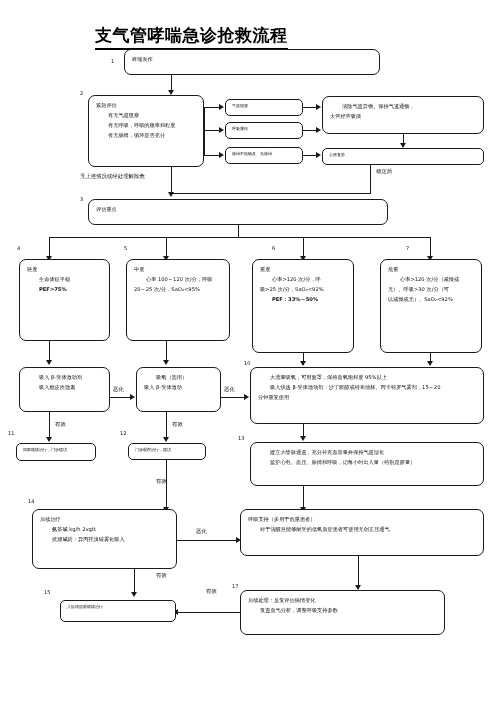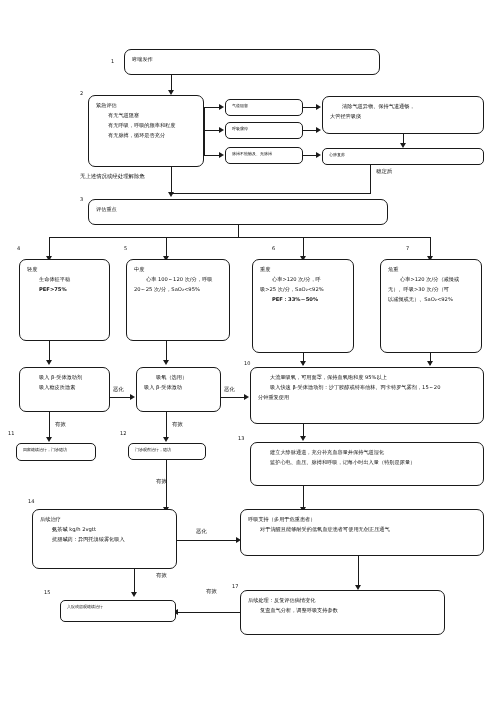--- a/index.html
+++ b/index.html
@@ -95,20 +95,21 @@
     border-top: 3.5px solid transparent;
     border-bottom: 3.5px solid transparent;
     border-right: 5px solid #1a1a1a;
   }
 </style>
 </head>
 <body>
 
 <div id="page">
 
+  <div class="title">支气管哮喘急诊抢救流程</div>
 
   <div class="num" style="left:111px; top:58px;">1</div>
   <div class="box" style="left:124px; top:49px; width:256px; height:26px;">
     <span class="ln">哮喘发作</span>
   </div>
   <div class="ln-v" style="left:171px; top:75px; height:16px;"></div>
   <div class="arr arr-d" style="left:168px; top:90px;"></div>
 
   <div class="num" style="left:80px; top:90px;">2</div>
   <div class="box" style="left:88px; top:95px; width:116px; height:72px;">

